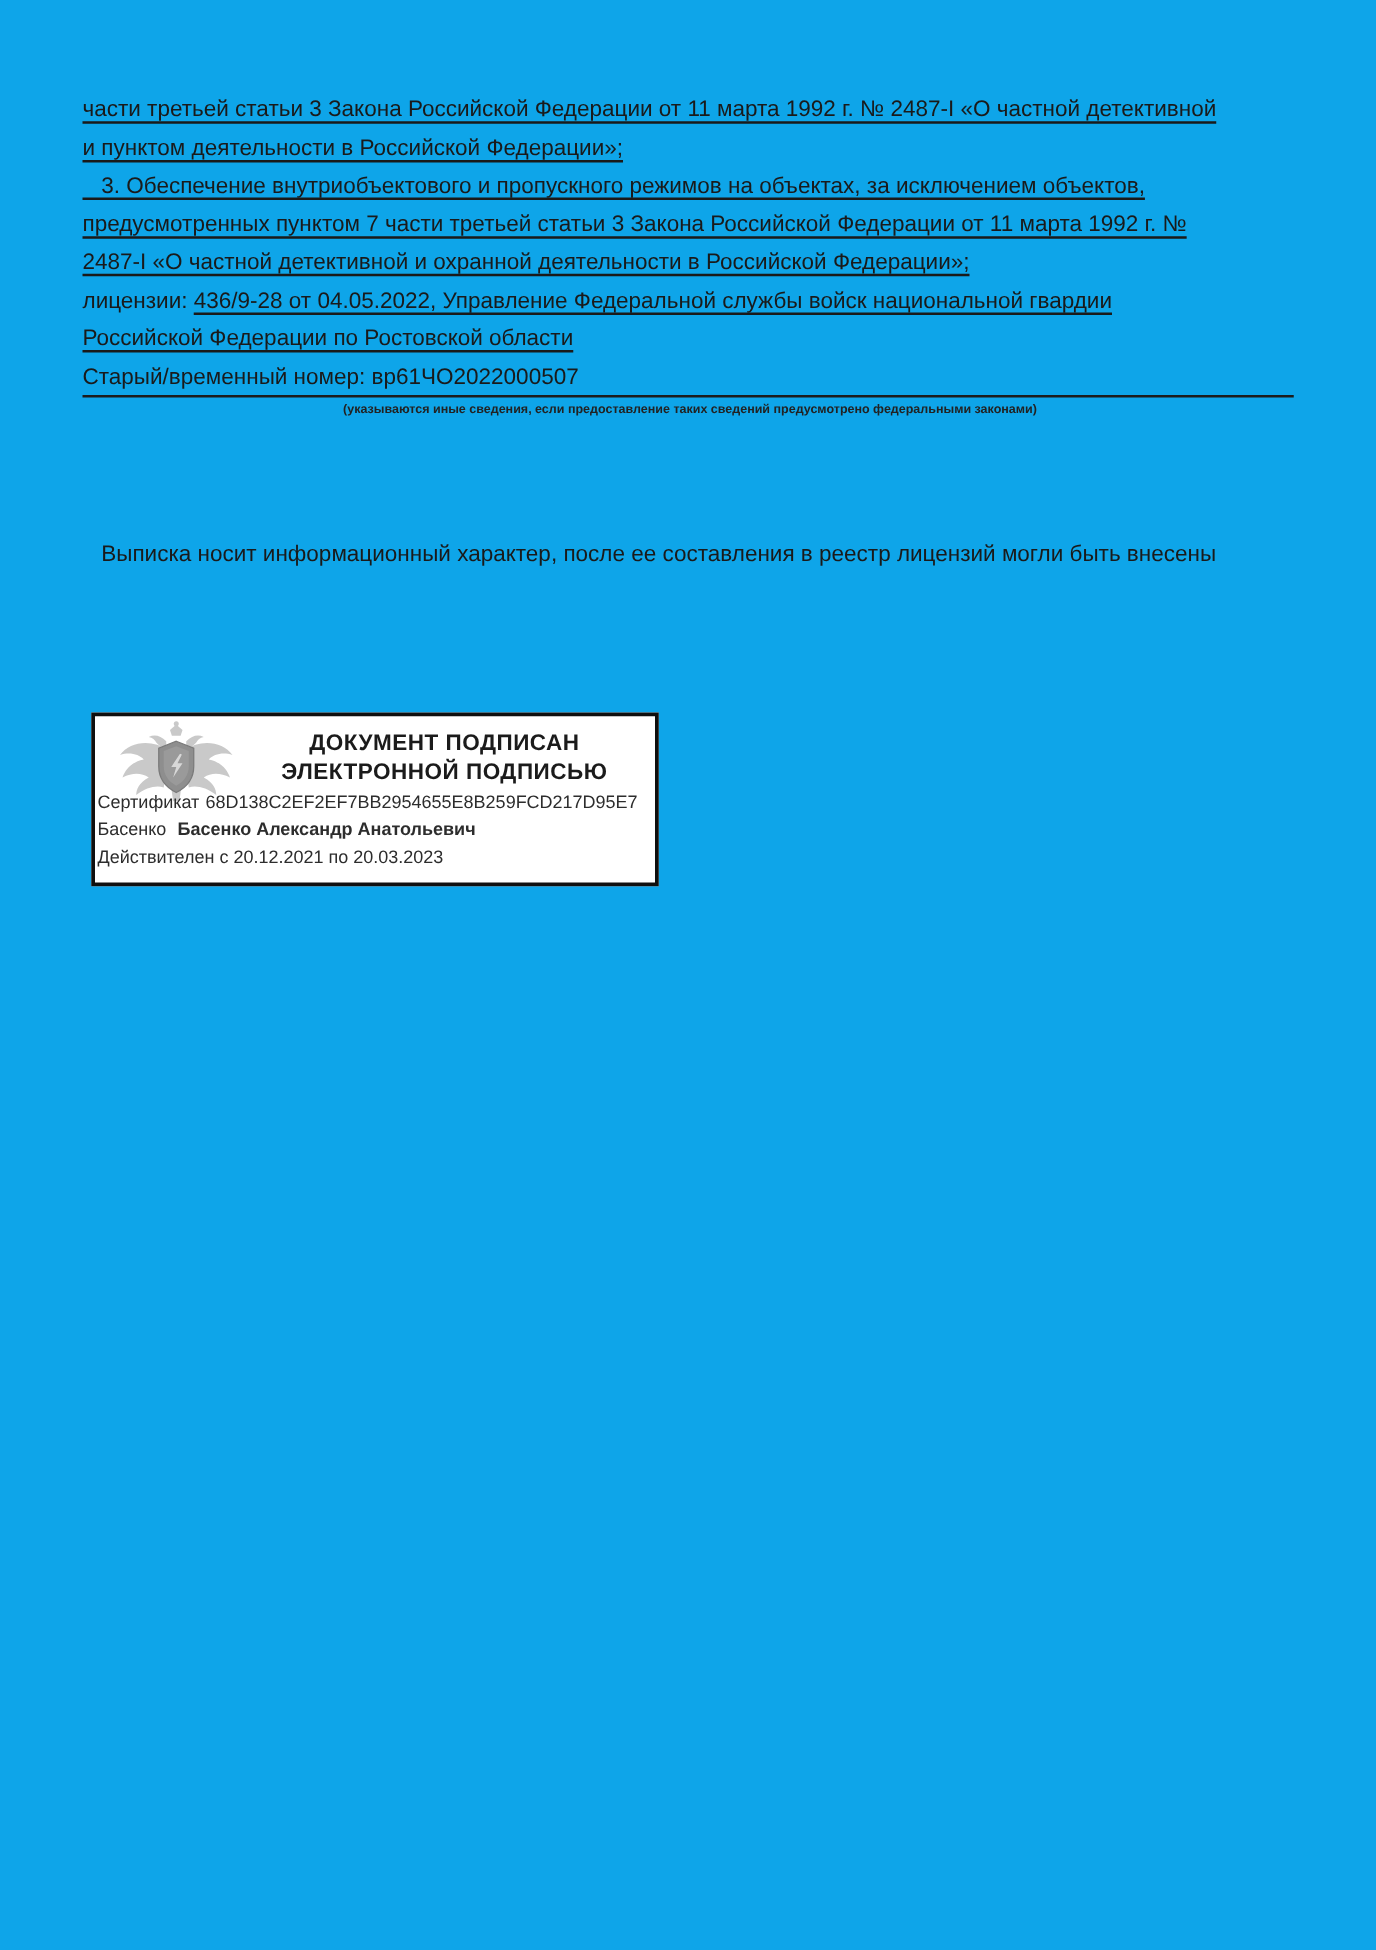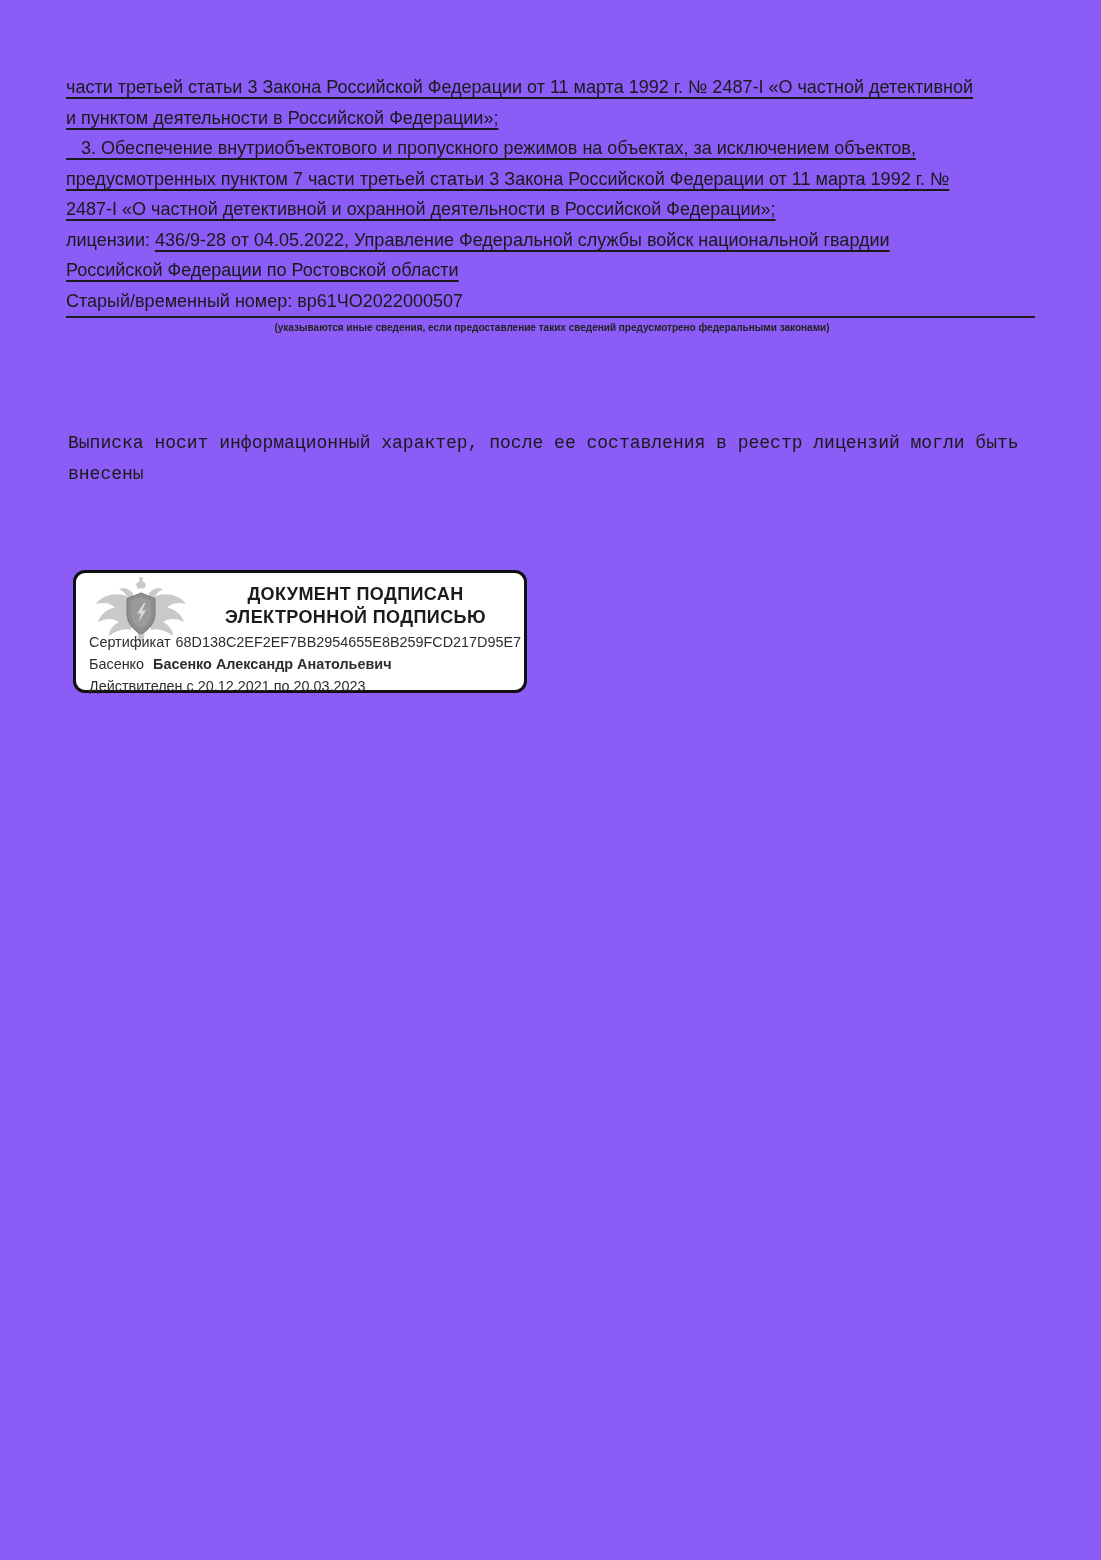--- a/index.html
+++ b/index.html
@@ -9,21 +9,21 @@
     width: 1101px;
     height: 1560px;
     background: #ffffff;
     font-family: "Liberation Sans", "DejaVu Sans", sans-serif;
     color: #111111;
   }
   .page {
     position: relative;
     width: 1101px;
     height: 1560px;
-    background: #8b5cf6;
+    background: #0ea5e9;
     overflow: hidden;
   }
   .content {
     position: absolute;
     left: 66px;
     top: 72px;
     width: 969px;
   }
   p.line {
     margin: 0;
@@ -43,39 +43,38 @@
   p.line.small {
     font-size: 10px;
     line-height: 20px;
     font-weight: bold;
     padding-left: 3px;
     color: #222222;
     text-align: center;
   }
   .note {
     position: absolute;
-    left: 68px;
+    left: 81px;
     top: 428px;
     width: 969px;
-    font-family: Liberation Mono, monospace;
   }
   .note p {
     margin: 0;
     font-size: 18px;
     line-height: 31px;
     color: #1a1a1a;
   }
   .stamp {
     position: absolute;
     left: 73px;
     top: 570px;
     width: 454px;
-    height: 123px;
+    height: 139px;
     border: 3px solid #0f0f0f;
-    border-radius: 12px;
+    border-radius: 0;
     background: #ffffff;
   }
   .stamp .emblem {
     position: absolute;
     left: 18px;
     top: 3px;
   }
   .stamp-title {
     position: absolute;
     left: 116px;
@@ -84,21 +83,21 @@
     text-align: center;
     font-weight: bold;
     font-size: 18px;
     line-height: 22.5px;
     letter-spacing: 0.4px;
     color: #1b1b1b;
     white-space: nowrap;
   }
   .stamp-row {
     position: absolute;
-    left: 13px;
+    left: 2px;
     right: 4px;
     font-size: 14.4px;
     line-height: 18px;
     color: #2d2d2d;
     white-space: nowrap;
   }
   .row-cert  { top: 60px; }
   .row-owner { top: 82px; }
   .row-valid { top: 104px; }
   .stamp-row .lbl { margin-right: 5px; }

